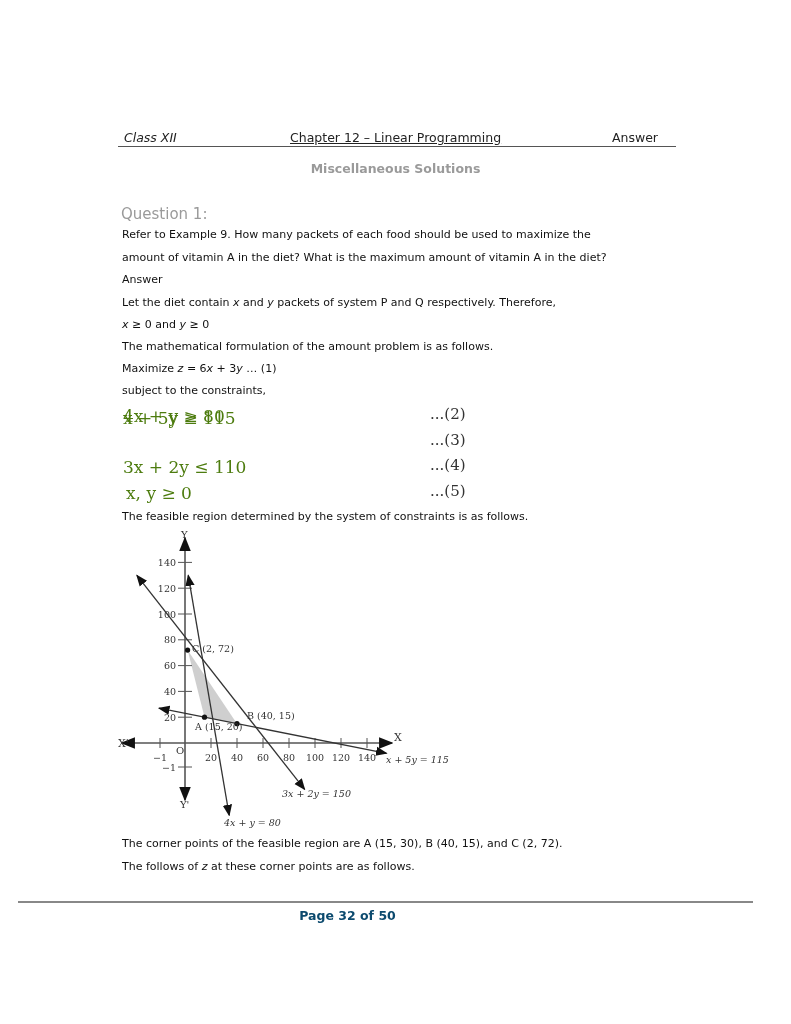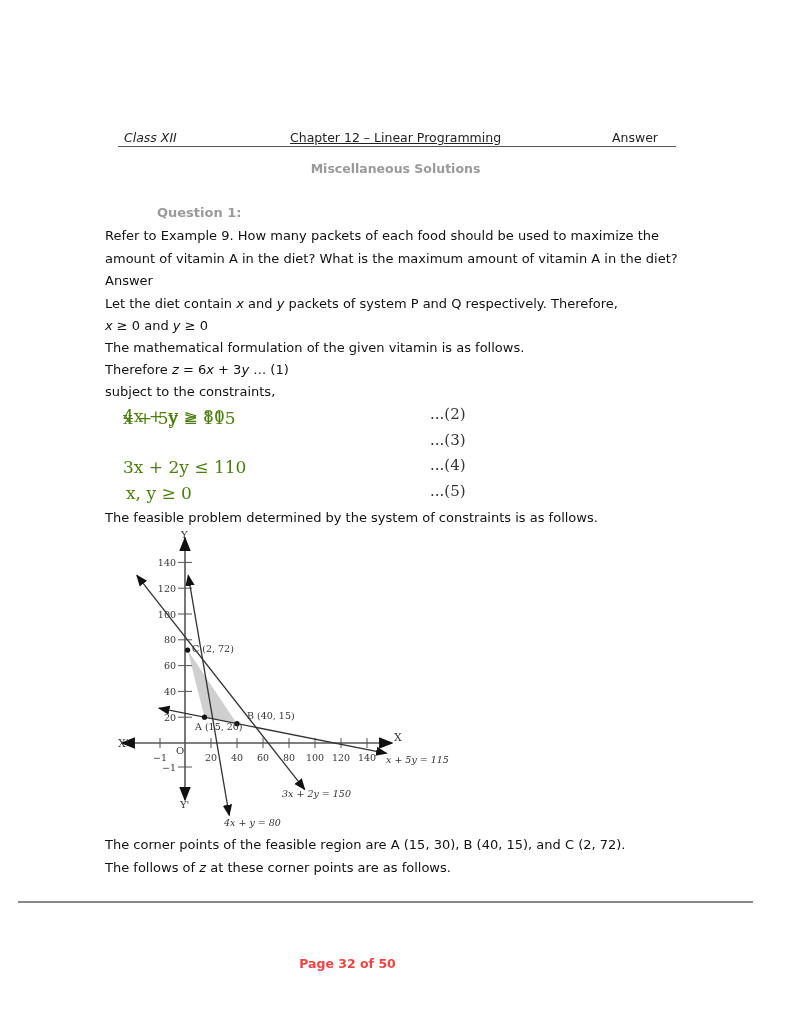--- a/index.html
+++ b/index.html
@@ -7,30 +7,30 @@
          font-family: "DejaVu Sans", sans-serif; color: #111; }
   .hdr { position: absolute; top: 130px; left: 118px; width: 558px; height: 16px;
          font-size: 12.5px; color: #222; }
   .hdr span { position: absolute; top: 0; }
   .hdr .l { left: 6px; font-style: italic; }
   .hdr .c { left: 172px; text-decoration: underline; }
   .hdr .r { right: 18px; }
   .hdr-rule { position: absolute; top: 146px; left: 118px; width: 558px; height: 1px; background: #555; }
   .subtitle { position: absolute; top: 161px; left: 0; width: 791px; text-align: center;
               font-size: 12.5px; font-weight: bold; color: #9a9a9a; }
-  .q-label { position: absolute; top: 205px; left: 121px; font-size: 13px; font-weight: bold; color: #9a9a9a; margin-left: 36px; }
-  .p { position: absolute; left: 105px; font-size: 13px; color: #111; white-space: nowrap; }
+  .q-label { position: absolute; top: 205px; left: 121px; font-size: 15px; font-weight: normal; color: #9a9a9a; }
+  .p { position: absolute; left: 122px; font-size: 11px; color: #111; white-space: nowrap; }
   .p i { font-style: italic; }
   .eq { position: absolute; left: 123px; font-family: "DejaVu Serif", serif; font-size: 17px; color: #4d7c0f; white-space: nowrap; }
   .eqn { position: absolute; left: 430px; font-family: "DejaVu Serif", serif; font-size: 15px; color: #333; }
   .graph { position: absolute; left: 110px; top: 525px; width: 350px; height: 310px; }
   .graph text { font-family: "DejaVu Serif", serif; fill: #333; }
   .foot-rule { position: absolute; top: 901px; left: 18px; width: 735px; height: 2px; background: #888; }
-  .foot { position: absolute; top: 956px; left: 0; width: 695px; text-align: center;
-          font-size: 12.5px; font-weight: bold; color: #ef4444; }
+  .foot { position: absolute; top: 908px; left: 0; width: 695px; text-align: center;
+          font-size: 12.5px; font-weight: bold; color: #0c4a6e; }
 </style>
 </head>
 <body>
 
 <div class="hdr">
   <span class="l">Class XII</span>
   <span class="c">Chapter 12 – Linear Programming</span>
   <span class="r">Answer</span>
 </div>
 <div class="hdr-rule"></div>
@@ -39,36 +39,36 @@
 
 <div class="q-label">Question 1:</div>
 <div class="p" style="top:228px">Refer to Example 9. How many packets of each food should be used to maximize the</div>
 <div class="p" style="top:251px">amount of vitamin A in the diet? What is the maximum amount of vitamin A in the diet?</div>
 <div class="p" style="top:273px">Answer</div>
 
 <div class="p" style="top:296px"><span>Let the diet contain </span><i>x</i><span> and </span><i>y</i><span> packets of system P and Q respectively. Therefore,</span></div>
 
 <div class="p" style="top:318px"><i>x</i><span> ≥ 0 and </span><i>y</i><span> ≥ 0</span></div>
 
-<div class="p" style="top:340px">The mathematical formulation of the given vitamin is as follows.</div>
+<div class="p" style="top:340px">The mathematical formulation of the amount problem is as follows.</div>
 
-<div class="p" style="top:362px"><span>Therefore </span><i>z</i><span> = 6</span><i>x</i><span> + 3</span><i>y</i><span> … (1)</span></div>
+<div class="p" style="top:362px"><span>Maximize </span><i>z</i><span> = 6</span><i>x</i><span> + 3</span><i>y</i><span> … (1)</span></div>
 
 <div class="p" style="top:384px">subject to the constraints,</div>
 
 <div class="eq" style="top:406px">4x + y ≥ 80</div>
 <div class="eqn" style="top:405px">...(2)</div>
 <div class="eq" style="top:408px">x + 5y ≥ 115</div>
 <div class="eqn" style="top:431px">...(3)</div>
 <div class="eq" style="top:457px">3x + 2y ≤ 110</div>
 <div class="eqn" style="top:456px">...(4)</div>
 <div class="eq" style="top:483px;left:126px">x, y ≥ 0</div>
 <div class="eqn" style="top:482px">...(5)</div>
 
-<div class="p" style="top:510px">The feasible problem determined by the system of constraints is as follows.</div>
+<div class="p" style="top:510px">The feasible region determined by the system of constraints is as follows.</div>
 
 <svg class="graph" id="graph" viewBox="110 525 350 310">
   <defs>
     <marker id="arr" viewBox="0 0 10 10" refX="9" refY="5" markerWidth="9" markerHeight="9" orient="auto-start-reverse">
       <path d="M0,1 L10,5 L0,9 z" fill="#111"></path>
     </marker>
   </defs>
   <polygon id="region" fill="#cfcfcf" stroke="none" points="204.5,717.2 237,723.65 187.6,650.12"></polygon>
   <g id="axes">
       <line x1="122" y1="743" x2="392" y2="743" stroke="#555" stroke-width="1.6" marker-start="url(#arr)" marker-end="url(#arr)"></line>

